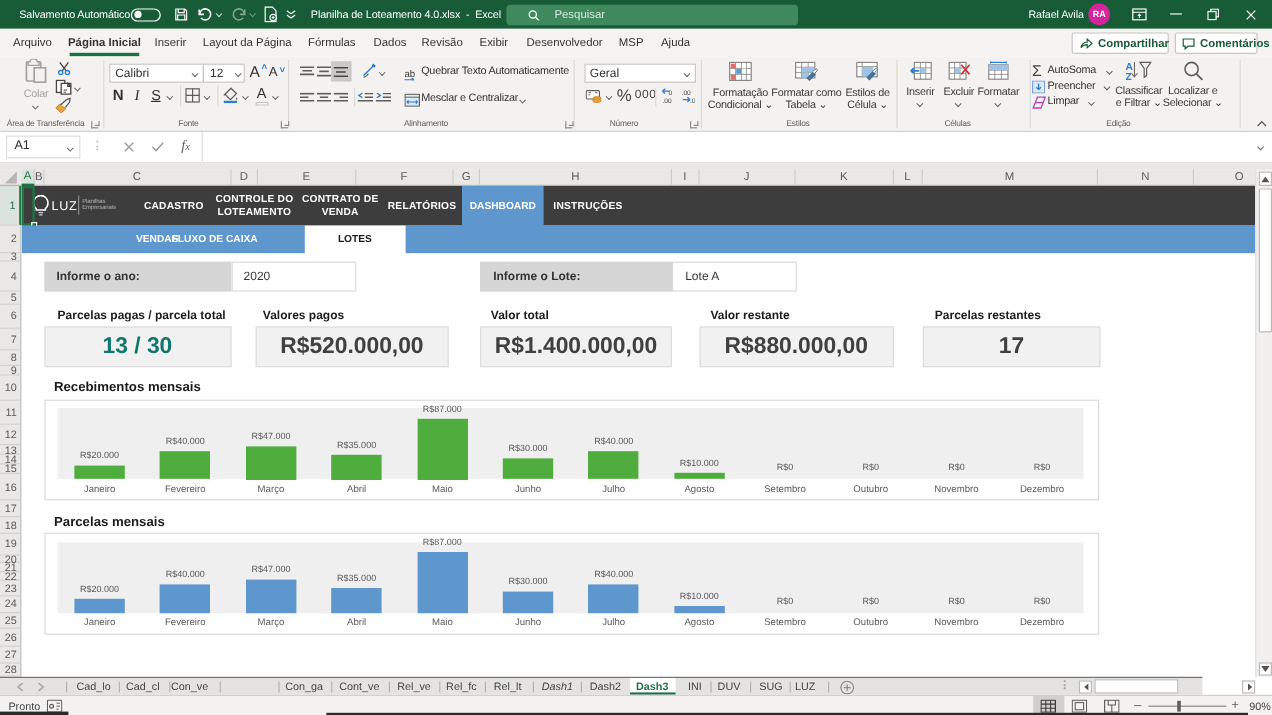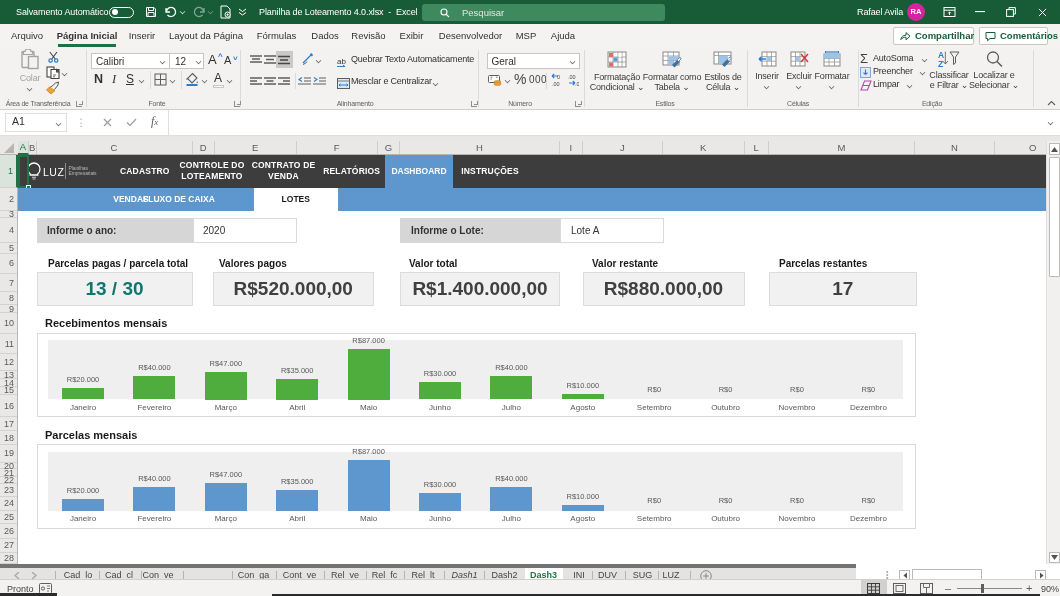--- a/index.html
+++ b/index.html
@@ -37,21 +37,21 @@
 
 #colhdr{position:absolute;left:0;top:141px;width:1060px;height:13.5px;background:#e9e8e7;border-bottom:1px solid #b8b6b4;}
 .colcell{position:absolute;top:0;height:12.5px;font-size:9.5px;color:#5c5a58;text-align:center;line-height:13px;border-right:1px solid #cfcdcb;}
 #rowhdr{position:absolute;left:0;top:154.5px;width:18px;height:409.5px;background:#e9e8e7;border-right:1px solid #b8b6b4;}
 .rowcell{position:absolute;left:0;width:17px;font-size:9px;color:#5c5a58;text-align:right;padding-right:3px;border-bottom:1px solid #d4d2d0;}
 
 #sheet{position:absolute;left:18px;top:154.5px;width:1028px;height:408.5px;background:#fff;overflow:hidden;}
 
 #vscroll{position:absolute;left:1046px;top:141px;width:14px;height:423px;background:#f1f0ef;border-left:1px solid #e1dfdd;}
 
-#tabbar{position:absolute;left:0;top:564px;width:856px;height:15px;background:#e5e3e1;border-top:4px solid #737373;font-size:9px;color:#444;}
+#tabbar{position:absolute;left:0;top:564px;width:1002px;height:15px;background:#e5e3e1;border-top:1px solid #737373;font-size:9px;color:#444;}
 .stab{position:absolute;top:0;height:15px;line-height:15px;transform:translateX(-50%);white-space:nowrap;}
 .tsep{position:absolute;top:3px;height:9px;width:1px;background:#b5b3b1;}
 
 #statusbar{position:absolute;left:0;top:579px;width:1060px;height:17px;background:#f3f2f1;border-top:1px solid #d2d0ce;font-size:9px;color:#444;}
 </style></head>
 <body>
 <div id="app">
   <div id="titlebar">
     <span class="t" style="left:16px;">Salvamento Automático</span>
     <span id="toggle">

